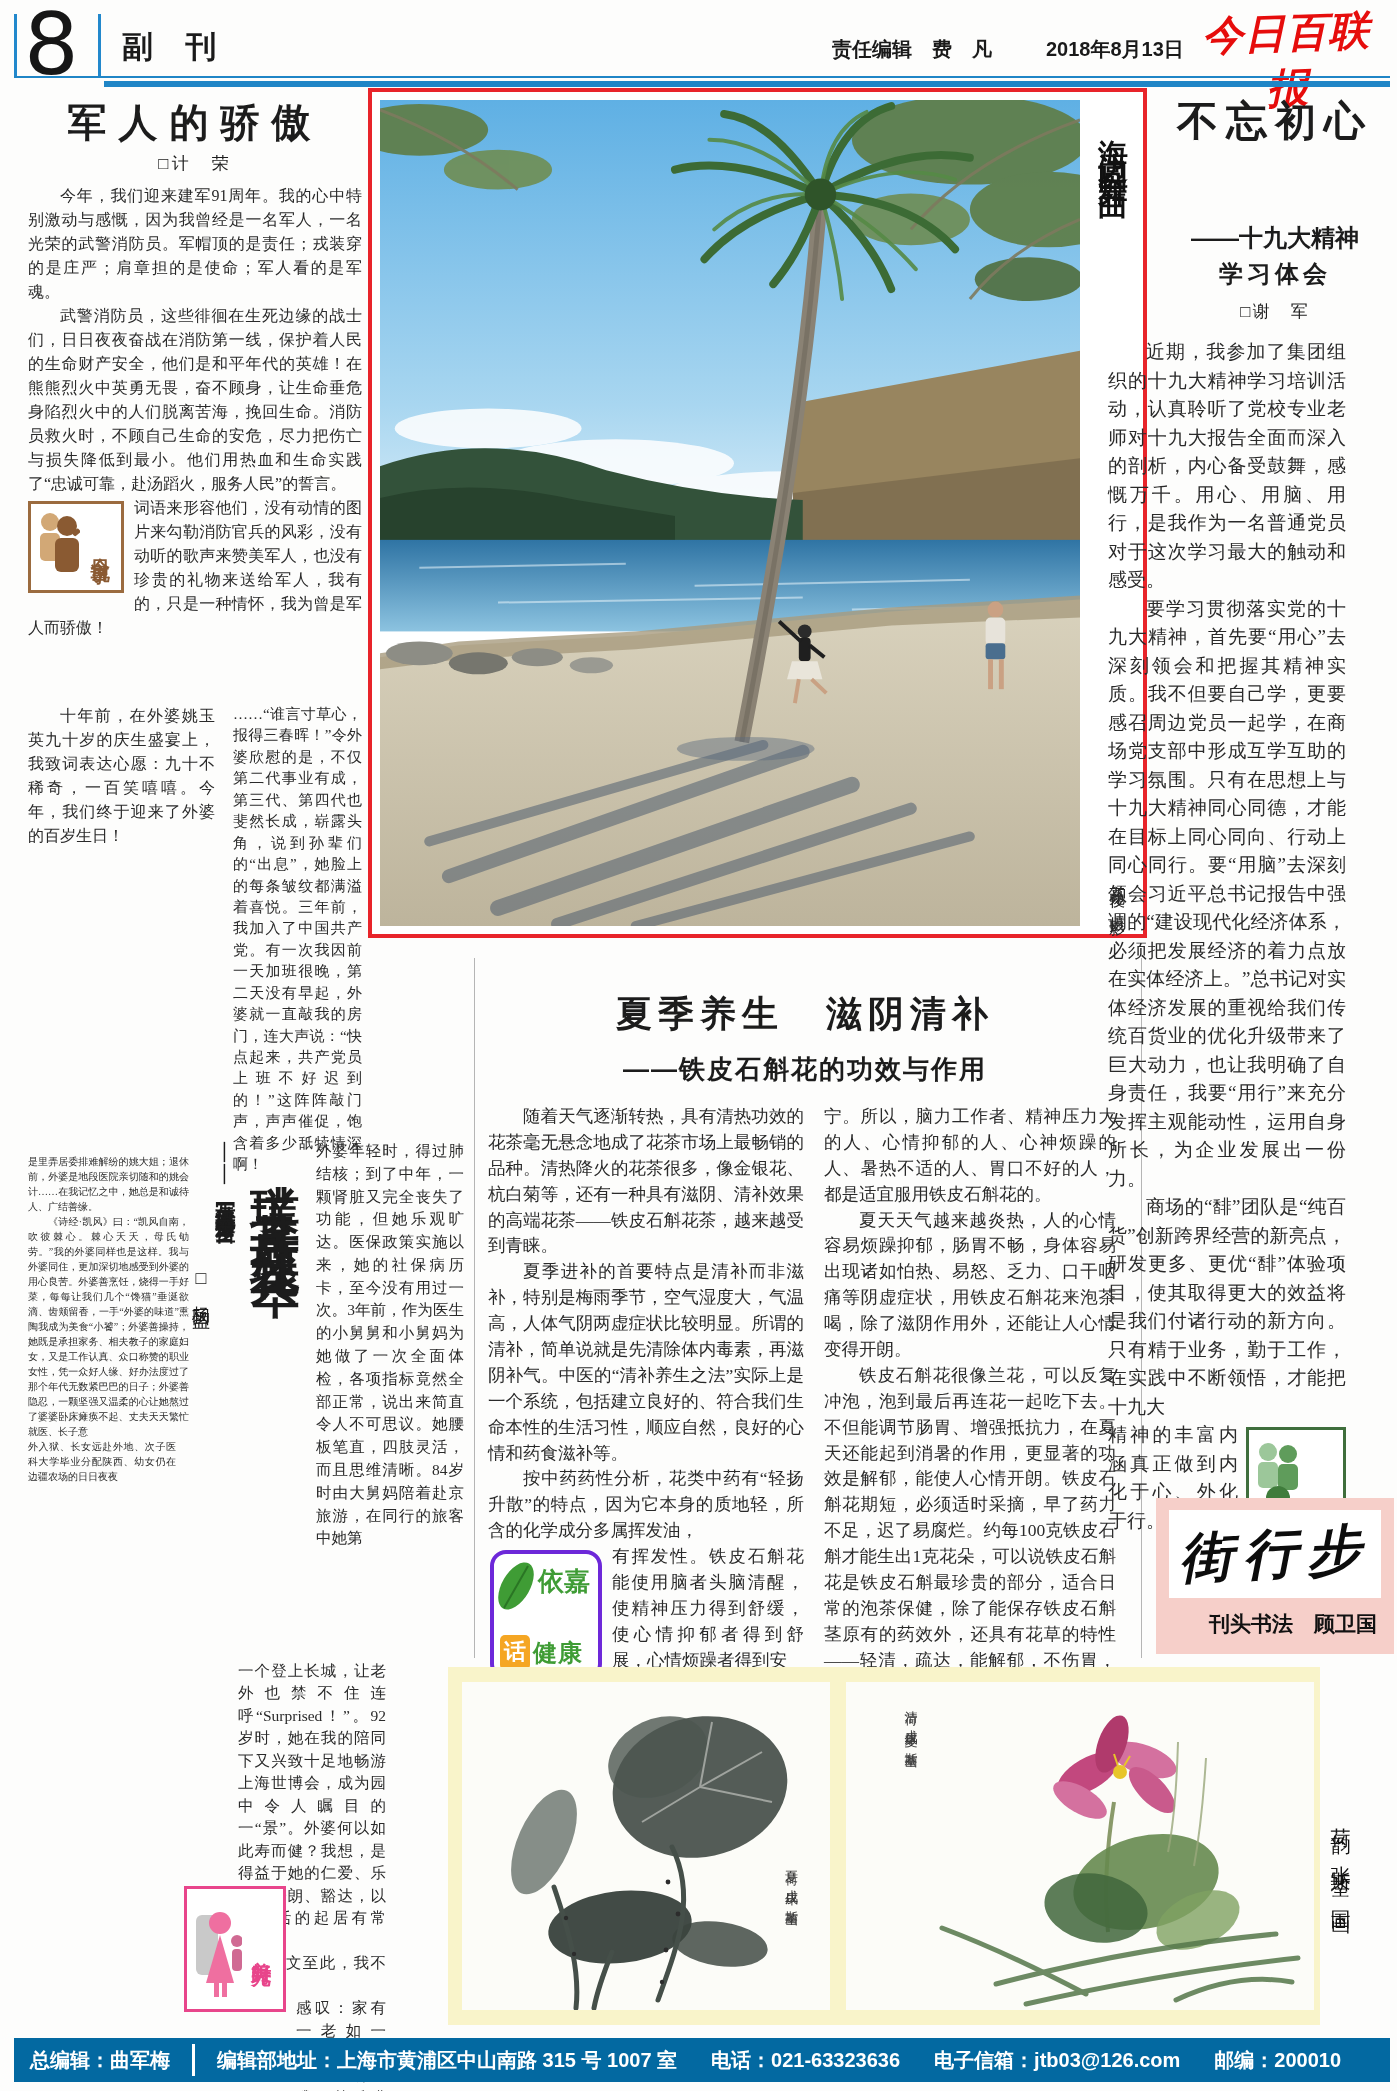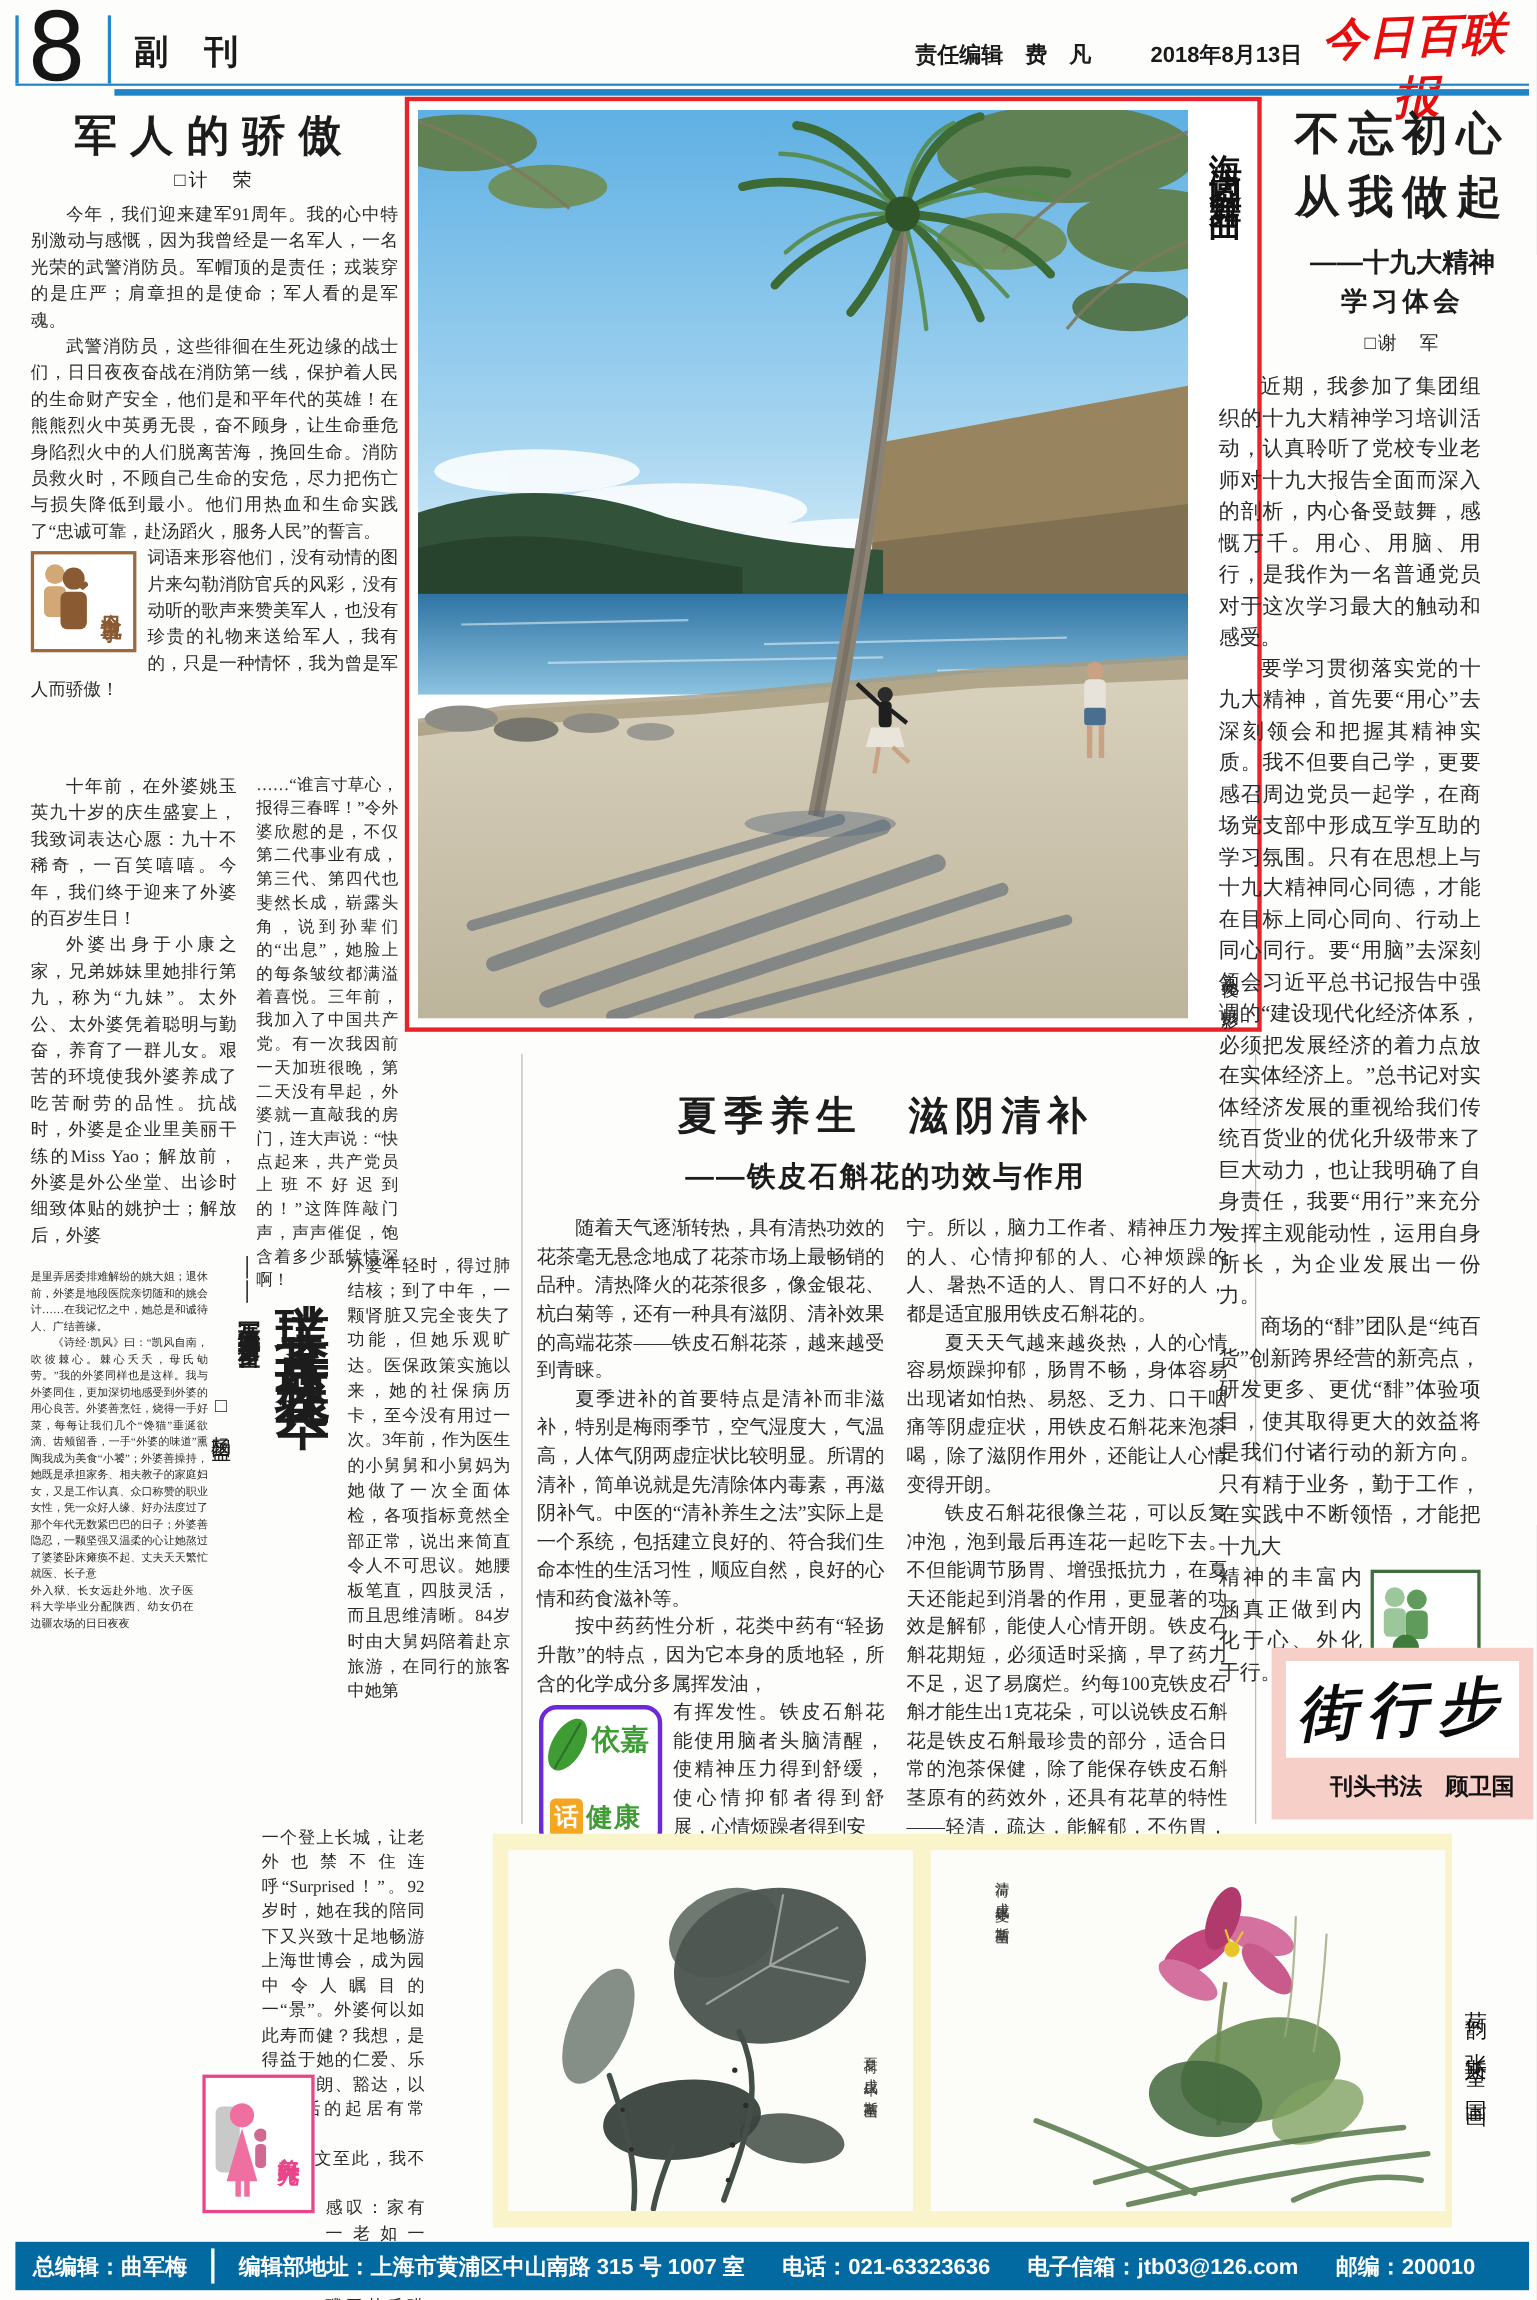--- a/index.html
+++ b/index.html
@@ -52,21 +52,20 @@
           <rect x="34" y="20" width="8" height="5" rx="2" fill="#8a5a32" transform="rotate(-40 38 22)"></rect>
         </svg>
         <span class="icon-label-v" style="font-size:19px;color:#8a5a32;">今日说事</span>
       </div>
       <p class="noind">词语来形容他们，没有动情的图片来勾勒消防官兵的风彩，没有动听的歌声来赞美军人，也没有珍贵的礼物来送给军人，我有的，只是一种情怀，我为曾是军人而骄傲！</p>
     </div>
   </div>
 
   <div class="abs just bodytxt" style="left:28px;top:704px;width:187px;">
     <p>十年前，在外婆姚玉英九十岁的庆生盛宴上，我致词表达心愿：九十不稀奇，一百笑嘻嘻。今年，我们终于迎来了外婆的百岁生日！</p>
-    <p>外婆出身于小康之家，兄弟姊妹里她排行第九，称为“九妹”。太外公、太外婆凭着聪明与勤奋，养育了一群儿女。艰苦的环境使我外婆养成了吃苦耐劳的品性。抗战时，外婆是企业里美丽干练的Miss Yao；解放前，外婆是外公坐堂、出诊时细致体贴的姚护士；解放后，外婆</p>
   </div>
   <div class="abs just" style="left:233px;top:704px;width:129px;font-size:15px;line-height:1.43;color:#2a2a2a;">
     <p class="noind">……“谁言寸草心，报得三春晖！”令外婆欣慰的是，不仅第二代事业有成，第三代、第四代也斐然长成，崭露头角，说到孙辈们的“出息”，她脸上的每条皱纹都满溢着喜悦。三年前，我加入了中国共产党。有一次我因前一天加班很晚，第二天没有早起，外婆就一直敲我的房门，连大声说：“快点起来，共产党员上班不好迟到的！”这阵阵敲门声，声声催促，饱含着多少舐犊情深啊！</p>
   </div>
   <div class="abs just" style="left:28px;top:1126px;width:161px;font-size:10px;line-height:1.5;color:#2a2a2a;margin-top:28px;">
     <p class="noind">是里弄居委排难解纷的姚大姐；退休前，外婆是地段医院亲切随和的姚会计……在我记忆之中，她总是和诚待人、广结善缘。</p>
     <p>《诗经·凯风》曰：“凯风自南，吹彼棘心。棘心夭夭，母氏劬劳。”我的外婆同样也是这样。我与外婆同住，更加深切地感受到外婆的用心良苦。外婆善烹饪，烧得一手好菜，每每让我们几个“馋猫”垂涎欲滴、齿颊留香，一手“外婆的味道”熏陶我成为美食“小饕”；外婆善操持，她既是承担家务、相夫教子的家庭妇女，又是工作认真、众口称赞的职业女性，凭一众好人缘、好办法度过了那个年代无数紧巴巴的日子；外婆善隐忍，一颗坚强又温柔的心让她熬过了婆婆卧床瘫痪不起、丈夫天天繁忙就医、长子意</p>
     <div class="just" style="width:148px;">
       <p class="noind">外入狱、长女远赴外地、次子医科大学毕业分配陕西、幼女仍在边疆农场的日日夜夜</p>
     </div>
@@ -237,21 +236,20 @@
       <p class="noind">有挥发性。铁皮石斛花能使用脑者头脑清醒，使精神压力得到舒缓，使心情抑郁者得到舒展，心情烦躁者得到安</p>
     </div>
   </div>
   <div class="abs just" style="left:824px;top:1104px;width:292px;font-size:17.5px;line-height:1.48;color:#2a2a2a;">
     <p class="noind">宁。所以，脑力工作者、精神压力大的人、心情抑郁的人、心神烦躁的人、暑热不适的人、胃口不好的人，都是适宜服用铁皮石斛花的。</p>
     <p>夏天天气越来越炎热，人的心情容易烦躁抑郁，肠胃不畅，身体容易出现诸如怕热、易怒、乏力、口干咽痛等阴虚症状，用铁皮石斛花来泡茶喝，除了滋阴作用外，还能让人心情变得开朗。</p>
     <p>铁皮石斛花很像兰花，可以反复冲泡，泡到最后再连花一起吃下去。不但能调节肠胃、增强抵抗力，在夏天还能起到消暑的作用，更显著的功效是解郁，能使人心情开朗。铁皮石斛花期短，必须适时采摘，早了药力不足，迟了易腐烂。约每100克铁皮石斛才能生出1克花朵，可以说铁皮石斛花是铁皮石斛最珍贵的部分，适合日常的泡茶保健，除了能保存铁皮石斛茎原有的药效外，还具有花草的特性——轻清，疏达，能解郁，不伤胃，不伤正气。</p>
   </div>
 
   <div class="abs center" style="left:1156px;top:94px;width:238px;font-size:41px;font-weight:bold;letter-spacing:8px;">不忘初心</div>
-  <div class="abs center" style="left:1156px;top:152px;width:238px;font-size:41px;font-weight:bold;letter-spacing:8px;">从我做起</div>
   <div class="abs center sans" style="left:1156px;top:222px;width:238px;font-size:24px;font-weight:bold;">——十九大精神</div>
   <div class="abs center sans" style="left:1156px;top:258px;width:238px;font-size:24px;font-weight:bold;letter-spacing:4px;">学习体会</div>
   <div class="abs center" style="left:1156px;top:300px;width:238px;font-size:17px;letter-spacing:2px;">□谢　军</div>
   <div class="abs just" style="left:1108px;top:338px;width:238px;font-size:19px;line-height:1.5;color:#2a2a2a;">
     <p>近期，我参加了集团组织的十九大精神学习培训活动，认真聆听了党校专业老师对十九大报告全面而深入的剖析，内心备受鼓舞，感慨万千。用心、用脑、用行，是我作为一名普通党员对于这次学习最大的触动和感受。</p>
     <p>要学习贯彻落实党的十九大精神，首先要“用心”去深刻领会和把握其精神实质。我不但要自己学，更要感召周边党员一起学，在商场党支部中形成互学互助的学习氛围。只有在思想上与十九大精神同心同德，才能在目标上同心同向、行动上同心同行。要“用脑”去深刻领会习近平总书记报告中强调的“建设现代化经济体系，必须把发展经济的着力点放在实体经济上。”总书记对实体经济发展的重视给我们传统百货业的优化升级带来了巨大动力，也让我明确了自身责任，我要“用行”来充分发挥主观能动性，运用自身所长，为企业发展出一份力。</p>
     <p>商场的“馡”团队是“纯百货”创新跨界经营的新亮点，研发更多、更优“馡”体验项目，使其取得更大的效益将是我们付诸行动的新方向。只有精于业务，勤于工作，在实践中不断领悟，才能把十九大</p>
     <div>
       <div class="cicon float-r" style="width:100px;height:138px;border:3px solid #3f6e3c;margin:6px 0 0 8px;">
         <svg width="44" height="112" viewBox="0 0 44 112">

